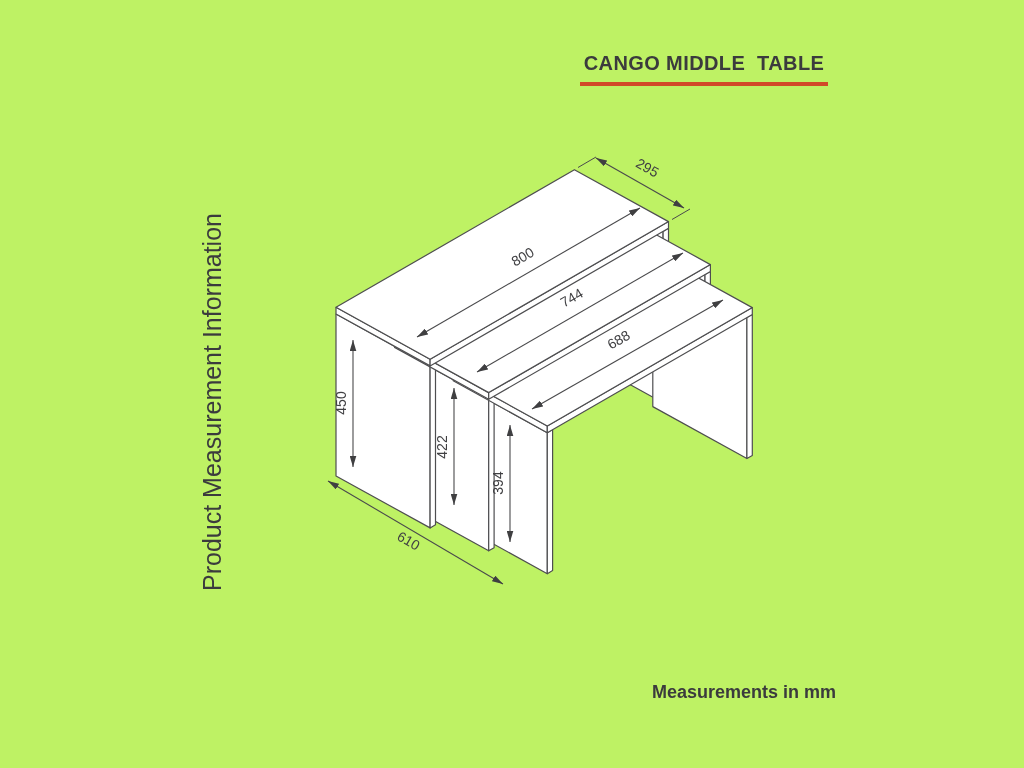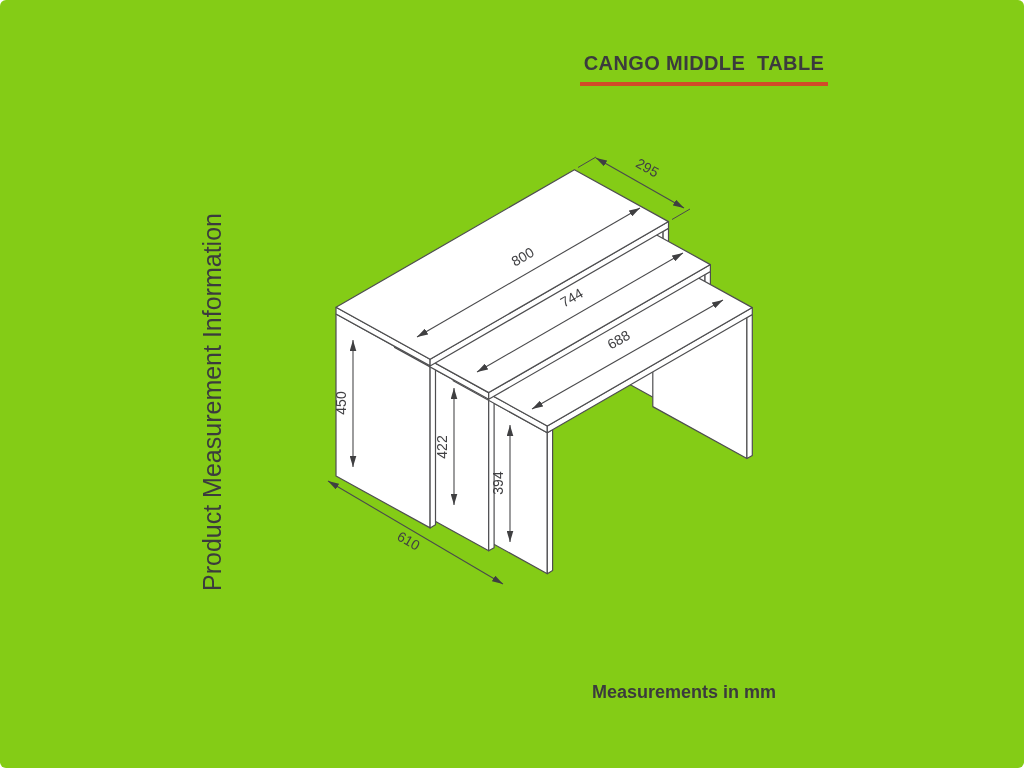--- a/index.html
+++ b/index.html
@@ -5,23 +5,22 @@
   html, body {
     margin: 0;
     padding: 0;
     background: #ffffff;
     font-family: "Liberation Sans", sans-serif;
   }
   .canvas {
     position: relative;
     width: 1024px;
     height: 768px;
-    background: #84cc16;
+    background: #bef264;
     overflow: hidden;
-    border-radius: 6px;
   }
   .title-wrap {
     position: absolute;
     left: 580px;
     top: 52px;
     width: 248px;
     text-align: center;
   }
   .title {
     font-size: 20px;
@@ -40,21 +39,21 @@
     left: 212px;
     top: 402px;
     transform: translate(-50%, -50%) rotate(-90deg);
     transform-origin: center center;
     font-size: 25px;
     color: #3b3b3d;
     white-space: nowrap;
   }
   .footer-note {
     position: absolute;
-    left: 684px;
+    left: 744px;
     top: 682px;
     transform: translateX(-50%);
     font-size: 18px;
     font-weight: bold;
     color: #3b3b3d;
     white-space: nowrap;
   }
   svg.drawing {
     position: absolute;
     left: 0;

